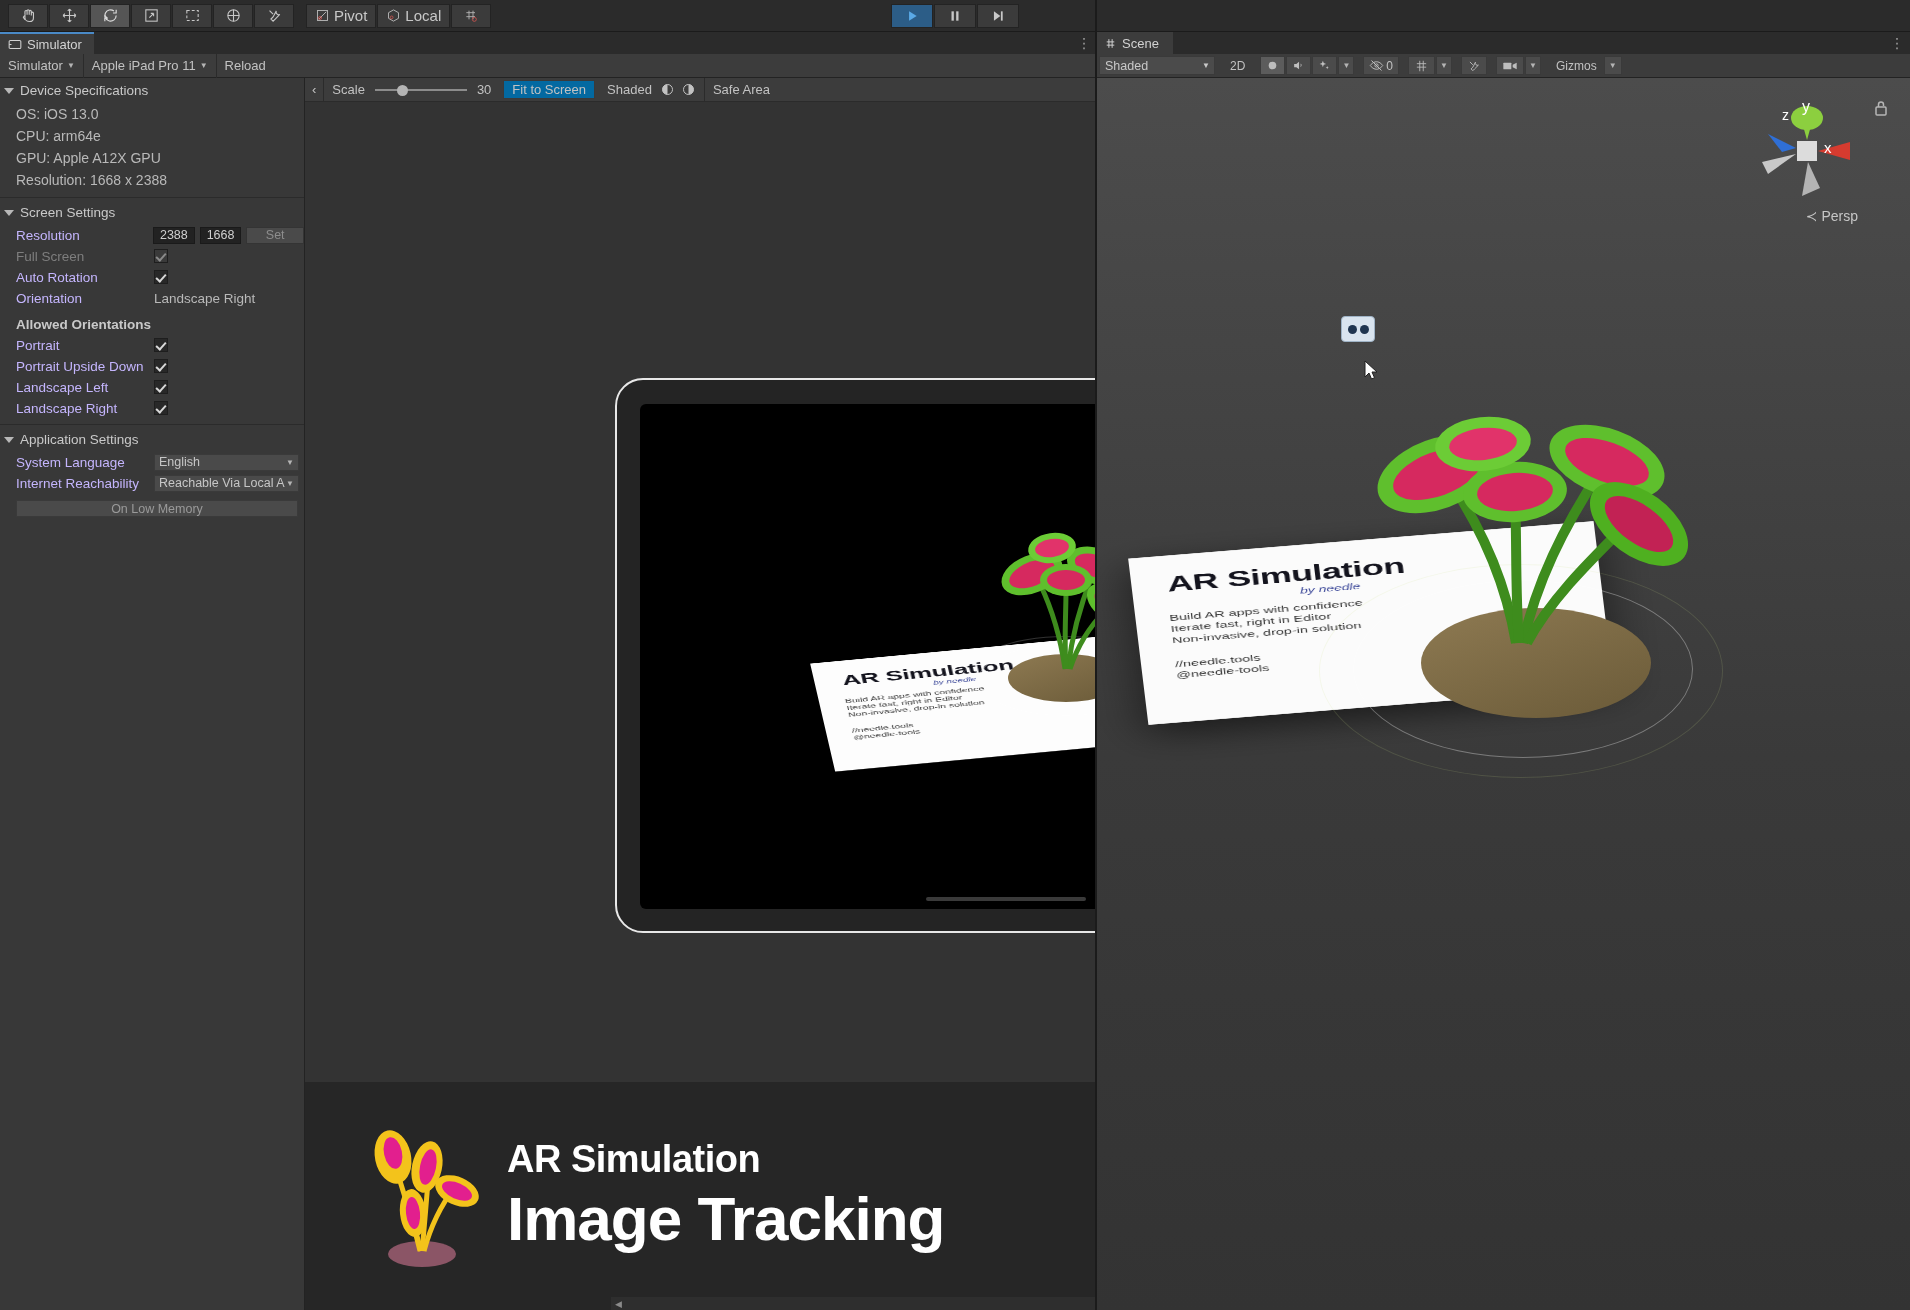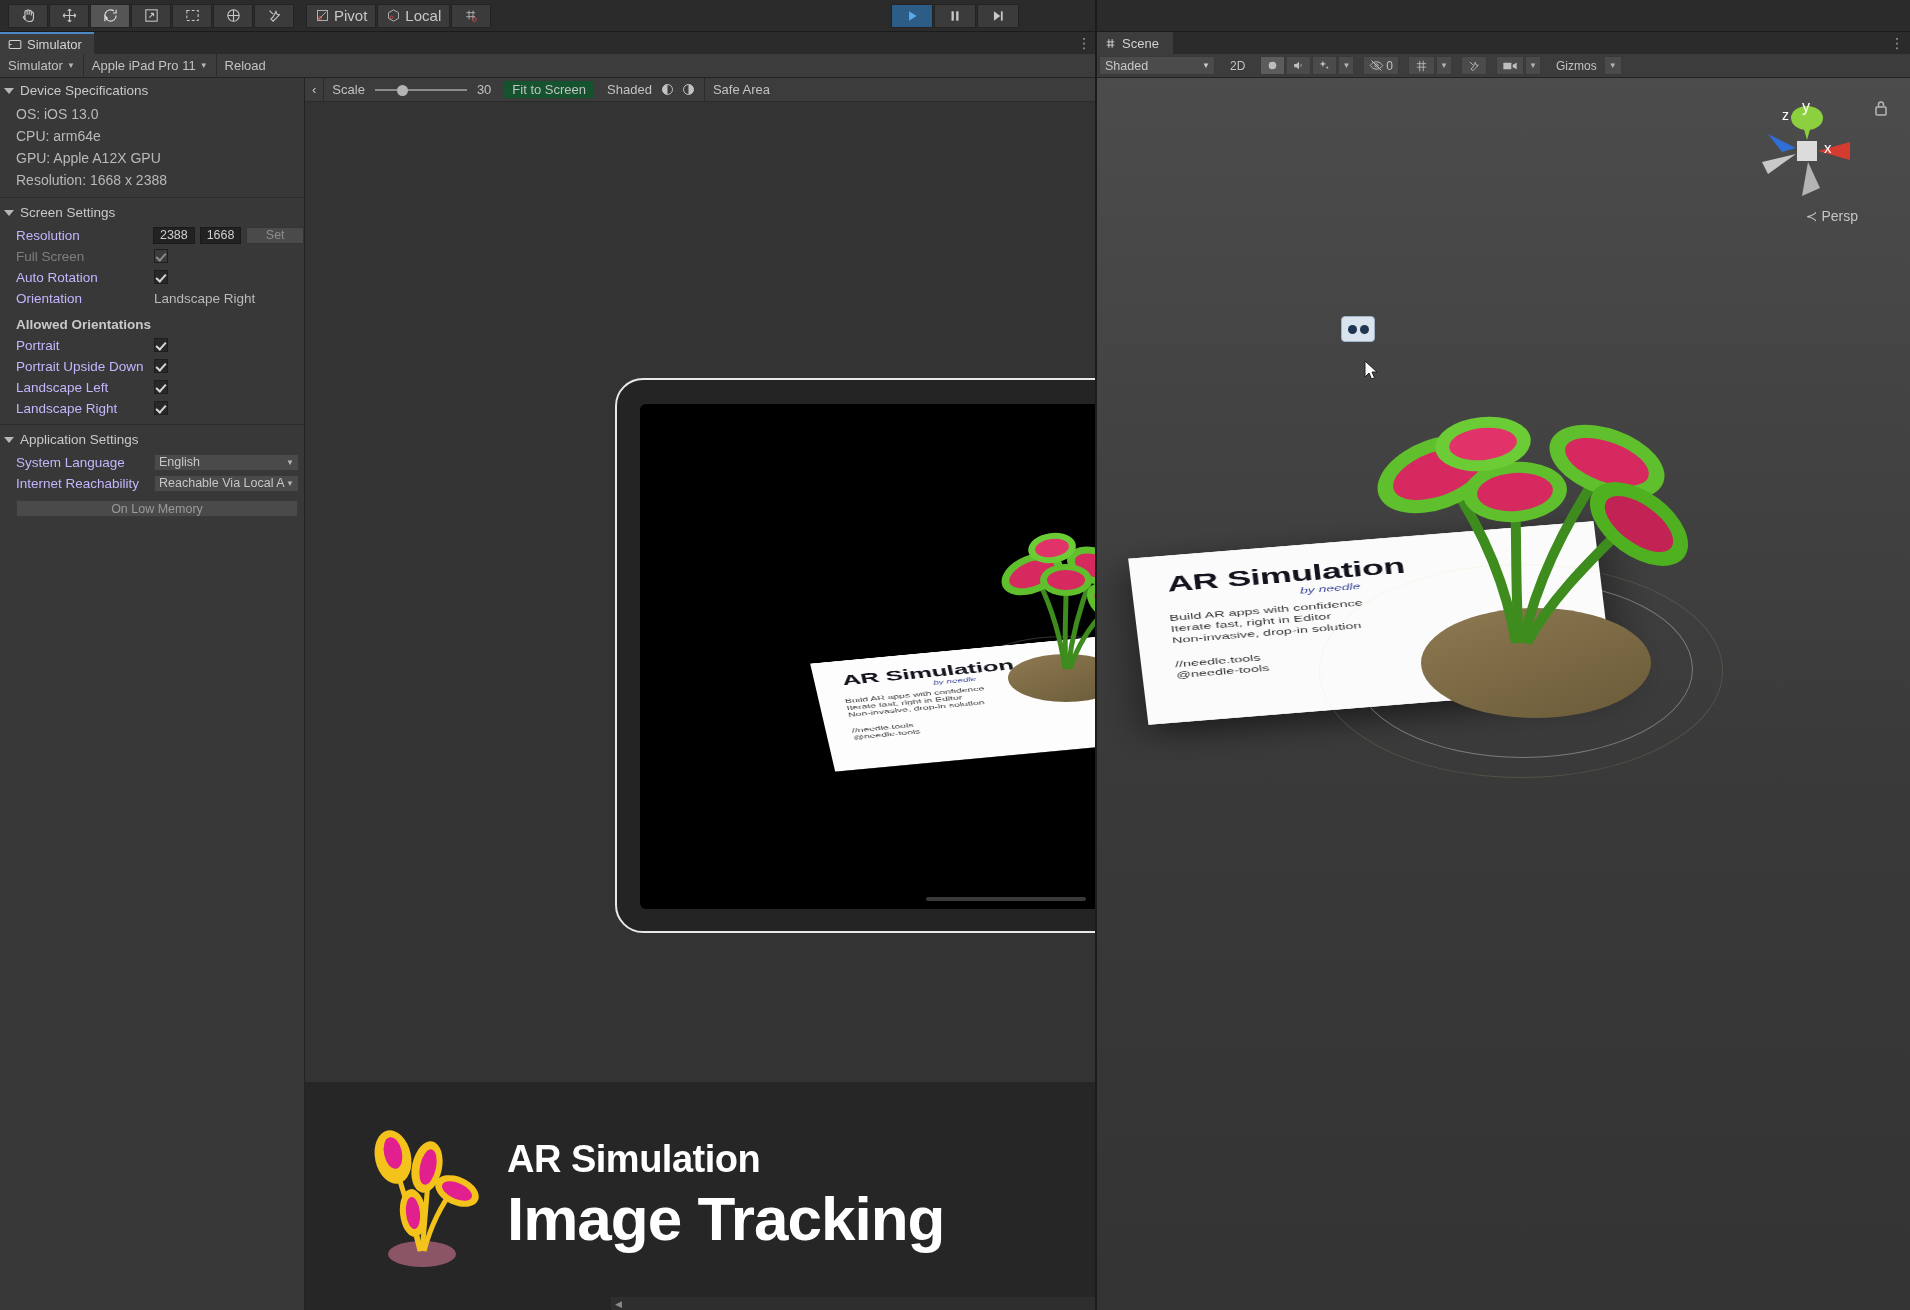--- a/index.html
+++ b/index.html
@@ -462,21 +462,21 @@
               <span>‹</span>
             </div>
             <div class="stb">
               <span>Scale</span>
               <span style="display:inline-block;width:92px;height:14px;position:relative;margin:0 6px;">
                 <span style="position:absolute;left:0;right:0;top:6px;height:2px;background:#8c8c8c;display:block;"></span>
                 <span style="position:absolute;left:22px;top:2px;width:11px;height:11px;border-radius:50%;background:#b4b4b4;display:block;"></span>
               </span>
               <span>30</span>
             </div>
-            <div class="stb" style="background:#14532d;border:1px solid #3a3a3a;height:19px;margin:0 4px;">
+            <div class="stb" style="background:#0369a1;border:1px solid #3a3a3a;height:19px;margin:0 4px;">
               <span>Fit to Screen</span>
             </div>
             <div class="stb">
               <span>Shaded</span>
               <svg width="15" height="15" viewBox="0 0 24 24" fill="none" stroke="#c2c2c2" stroke-width="1.6" style="margin-left:4px">
                 <circle cx="12" cy="12" r="8"></circle>
                   <path d="M12 4a8 8 0 000 16" fill="#c2c2c2" stroke="none"></path>
               </svg>
               <svg width="15" height="15" viewBox="0 0 24 24" fill="none" stroke="#c2c2c2" stroke-width="1.6" style="margin-left:2px">
                 <circle cx="12" cy="12" r="8"></circle>

